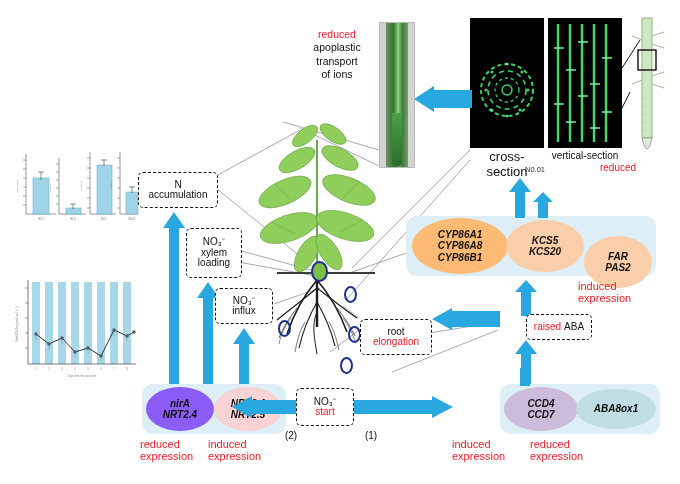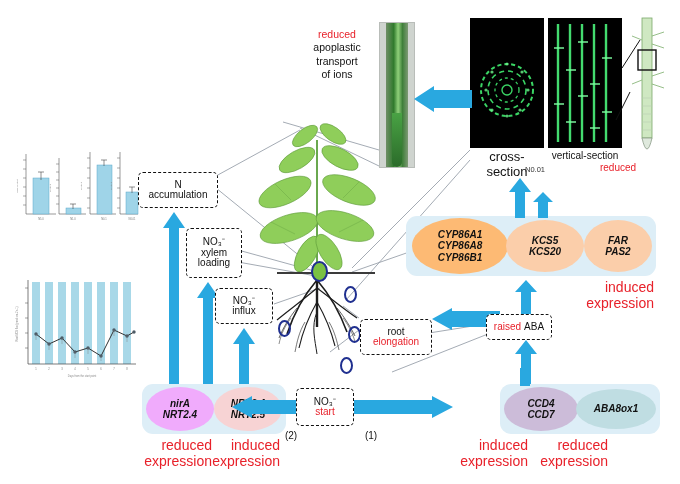--- a/index.html
+++ b/index.html
@@ -12,25 +12,25 @@
   .dbox{position:absolute;border:1.6px dashed #111;background:#fff;border-radius:5px;
         display:flex;flex-direction:column;align-items:center;justify-content:center;
         text-align:center;line-height:1.05;font-size:10px;z-index:22;}
   
   .capsule-group{position:absolute;background:#ddeef7;border-radius:11px;z-index:14;}
   .ell{position:absolute;border-radius:50%;display:flex;flex-direction:column;
        align-items:center;justify-content:center;text-align:center;
        font-style:italic;font-weight:bold;line-height:1.12;font-size:10px;color:#111;}
   .ell.olive{background:#fdba74;}
   .ell.peach{background:#fbceaa;}
-  .ell.cream{background:#f0abfc;}
+  .ell.cream{background:#8b5cf6;}
   .ell.pink{background:#f7d3d4;}
   .ell.violet{background:#ccbcd9;}
   .ell.teal{background:#bfdde2;}
-  .cap-lab{position:absolute;text-align:right;font-size:14px;line-height:1.12;z-index:15;}
+  .cap-lab{position:absolute;text-align:left;font-size:11px;line-height:1.12;z-index:15;}
   
   .arr{position:absolute;z-index:18;}
   .arr svg{display:block;overflow:visible;}
   
   .lines{position:absolute;left:0;top:0;width:680px;height:484px;z-index:8;}
   
   .micro{position:absolute;background:#000;overflow:hidden;z-index:10;}
   
   .panel{position:absolute;background:#fff;z-index:12;}
   .panel svg{display:block;}
@@ -374,41 +374,41 @@
 <div class="dbox" style="left:215px;top:288px;width:56px;height:34px;">
   <span>NO₃⁻</span>
   <span>influx</span>
 </div>
 
 <div class="dbox" style="left:360px;top:319px;width:70px;height:34px;">
   <span class="blk">root</span>
   <span class="red">elongation</span>
 </div>
 
-<div class="dbox" style="left:486px;top:314px;width:64px;height:24px;flex-direction:row;gap:3px;">
+<div class="dbox" style="left:526px;top:314px;width:64px;height:24px;flex-direction:row;gap:3px;">
   <span class="red">raised</span>
   <span class="blk">ABA</span>
 </div>
 
 <div class="dbox" style="left:296px;top:388px;width:56px;height:36px;">
   <span class="blk">NO₃⁻</span>
   <span class="red">start</span>
 </div>
 
 <div class="capsule-group" style="left:406px;top:216px;width:250px;height:60px;">
   <div class="ell olive" style="left:6px;top:2px;width:96px;height:56px;">
     <span>CYP86A1</span>
     <span>CYP86A8</span>
     <span>CYP86B1</span>
   </div>
   <div class="ell peach" style="left:100px;top:4px;width:78px;height:52px;">
     <span>KCS5</span>
     <span>KCS20</span>
   </div>
-  <div class="ell peach" style="left:178px;top:4px;width:68px;height:52px;">
+  <div class="ell peach" style="left:178px;top:20px;width:68px;height:52px;">
     <span>FAR</span>
     <span>PAS2</span>
   </div>
 </div>
 <div class="cap-lab red" style="left:578px;top:280px;width:76px;">
   <div>induced</div>
   <div>expression</div>
 </div>
 
 <div class="capsule-group" style="left:142px;top:384px;width:144px;height:50px;">

